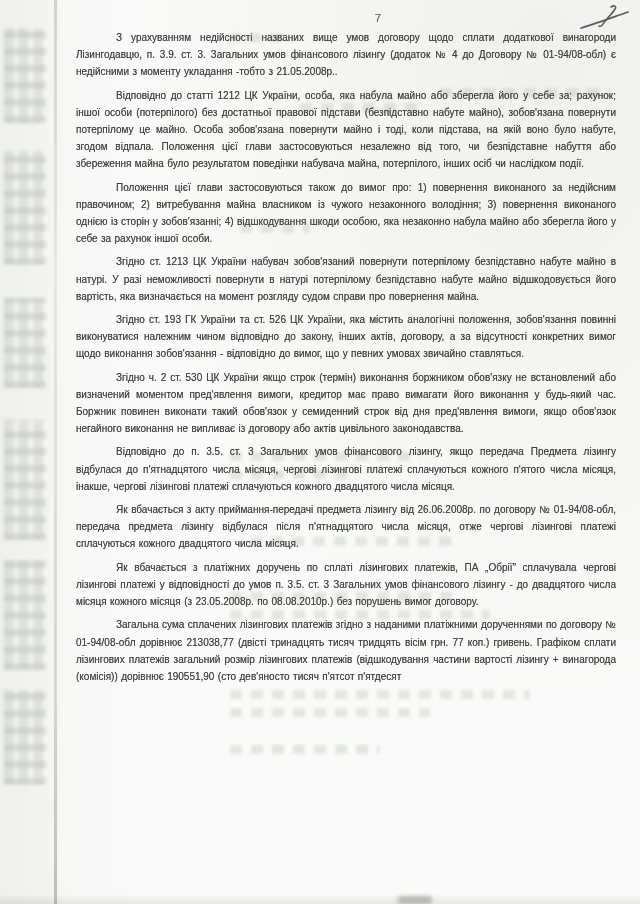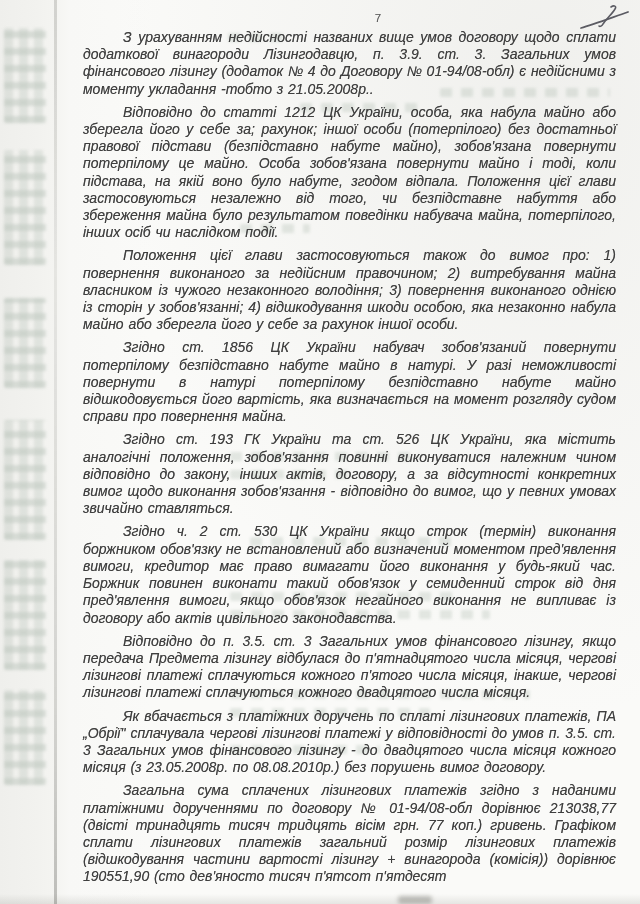--- a/index.html
+++ b/index.html
@@ -31,27 +31,26 @@
   .pagenum{
     position:absolute;left:366px;top:12px;width:24px;
     font-size:11.5px;color:#5e5e5e;text-align:center;
     text-shadow:0 0 .6px rgba(94,94,94,.55);
   }
   .penmark{position:absolute;left:578px;top:2px;width:56px;height:32px;opacity:.88;}
   .content{
     position:absolute;left:75px;top:29px;width:541px;
   }
   .content p{
-    margin:0 0 6px 8px;
+    margin:0 0 6px 1px;
     text-align:justify;text-indent:40px;
-    font-size:14px;line-height:17.2px;
+    font-size:10px;line-height:17.2px;
     color:#3f3f3f;
     text-shadow:0 0 .5px rgba(63,63,63,.65);
     word-spacing:.06em;
-    font-style:italic;
   }
   
   .smear{
     position:absolute;height:9px;border-radius:2px;pointer-events:none;
     background:repeating-linear-gradient(90deg,rgba(148,166,151,.55) 0 12px,rgba(148,166,151,0) 12px 21px);
     filter:blur(1.6px);opacity:.42;
   }
   .msmear{
     position:absolute;left:4px;width:42px;border-radius:2px;pointer-events:none;
     background:
@@ -91,23 +90,24 @@
 
   <svg class="penmark" viewBox="0 0 56 32" aria-hidden="true">
     <path d="M3,26 C14,23 30,17 50,10" fill="none" stroke="#474750" stroke-width="1.8" stroke-linecap="round"></path>
     <path d="M33,5 c3,-2 6,-1 4,2 c-3,5 -8,9 -12,15 c-1,2 -3,3 -4,2" fill="none" stroke="#474750" stroke-width="1.6" stroke-linecap="round"></path>
   </svg>
 
   <div class="content">
     <p>З урахуванням недійсності названих вище умов договору щодо сплати додаткової винагороди Лізингодавцю, п. 3.9. ст. 3. Загальних умов фінансового лізингу (додаток № 4 до Договору № 01-94/08-обл) є недійсними з моменту укладання -тобто з 21.05.2008р..</p>
     <p>Відповідно до статті 1212 ЦК України, особа, яка набула майно або зберегла його у себе за; рахунок; іншої особи (потерпілого) без достатньої правової підстави (безпідставно набуте майно), зобов'язана повернути потерпілому це майно. Особа зобов'язана повернути майно і тоді, коли підстава, на якій воно було набуте, згодом відпала. Положення цієї глави застосовуються незалежно від того, чи безпідставне набуття або збереження майна було результатом поведінки набувача майна, потерпілого, інших осіб чи наслідком події.</p>
     <p>Положення цієї глави застосовуються також до вимог про: 1) повернення виконаного за недійсним правочином; 2) витребування майна власником із чужого незаконного володіння; 3) повернення виконаного однією із сторін у зобов'язанні; 4) відшкодування шкоди особою, яка незаконно набула майно або зберегла його у себе за рахунок іншої особи.</p>
-    <p>Згідно ст. 1856 ЦК України набувач зобов'язаний повернути потерпілому безпідставно набуте майно в натурі. У разі неможливості повернути в натурі потерпілому безпідставно набуте майно відшкодовується його вартість, яка визначається на момент розгляду судом справи про повернення майна.</p>
+    <p>Згідно ст. 1213 ЦК України набувач зобов'язаний повернути потерпілому безпідставно набуте майно в натурі. У разі неможливості повернути в натурі потерпілому безпідставно набуте майно відшкодовується його вартість, яка визначається на момент розгляду судом справи про повернення майна.</p>
     <p>Згідно ст. 193 ГК України та ст. 526 ЦК України, яка містить аналогічні положення, зобов'язання повинні виконуватися належним чином відповідно до закону, інших актів, договору, а за відсутності конкретних вимог щодо виконання зобов'язання - відповідно до вимог, що у певних умовах звичайно ставляться.</p>
     <p>Згідно ч. 2 ст. 530 ЦК України якщо строк (термін) виконання боржником обов'язку не встановлений або визначений моментом пред'явлення вимоги, кредитор має право вимагати його виконання у будь-який час. Боржник повинен виконати такий обов'язок у семиденний строк від дня пред'явлення вимоги, якщо обов'язок негайного виконання не випливає із договору або актів цивільного законодавства.</p>
     <p>Відповідно до п. 3.5. ст. 3 Загальних умов фінансового лізингу, якщо передача Предмета лізингу відбулася до п'ятнадцятого числа місяця, чергові лізингові платежі сплачуються кожного п'ятого числа місяця, інакше, чергові лізингові платежі сплачуються кожного двадцятого числа місяця.</p>
+    <p>Як вбачається з акту приймання-передачі предмета лізингу від 26.06.2008р. по договору № 01-94/08-обл, передача предмета лізингу відбулася після п'ятнадцятого числа місяця, отже чергові лізингові платежі сплачуються кожного двадцятого числа місяця.</p>
     <p>Як вбачається з платіжних доручень по сплаті лізингових платежів, ПА „Обрії" сплачувала чергові лізингові платежі у відповідності до умов п. 3.5. ст. 3 Загальних умов фінансового лізингу - до двадцятого числа місяця кожного місяця (з 23.05.2008р. по 08.08.2010р.) без порушень вимог договору.</p>
     <p>Загальна сума сплачених лізингових платежів згідно з наданими платіжними дорученнями по договору № 01-94/08-обл дорівнює 213038,77 (двісті тринадцять тисяч тридцять вісім грн. 77 коп.) гривень. Графіком сплати лізингових платежів загальний розмір лізингових платежів (відшкодування частини вартості лізингу + винагорода (комісія)) дорівнює 190551,90 (сто дев'яносто тисяч п'ятсот п'ятдесят</p>
   </div>
 
   <div class="edge-blotch"></div>
   <div class="bottom-shade"></div>
 </div>
 
 </body></html>

